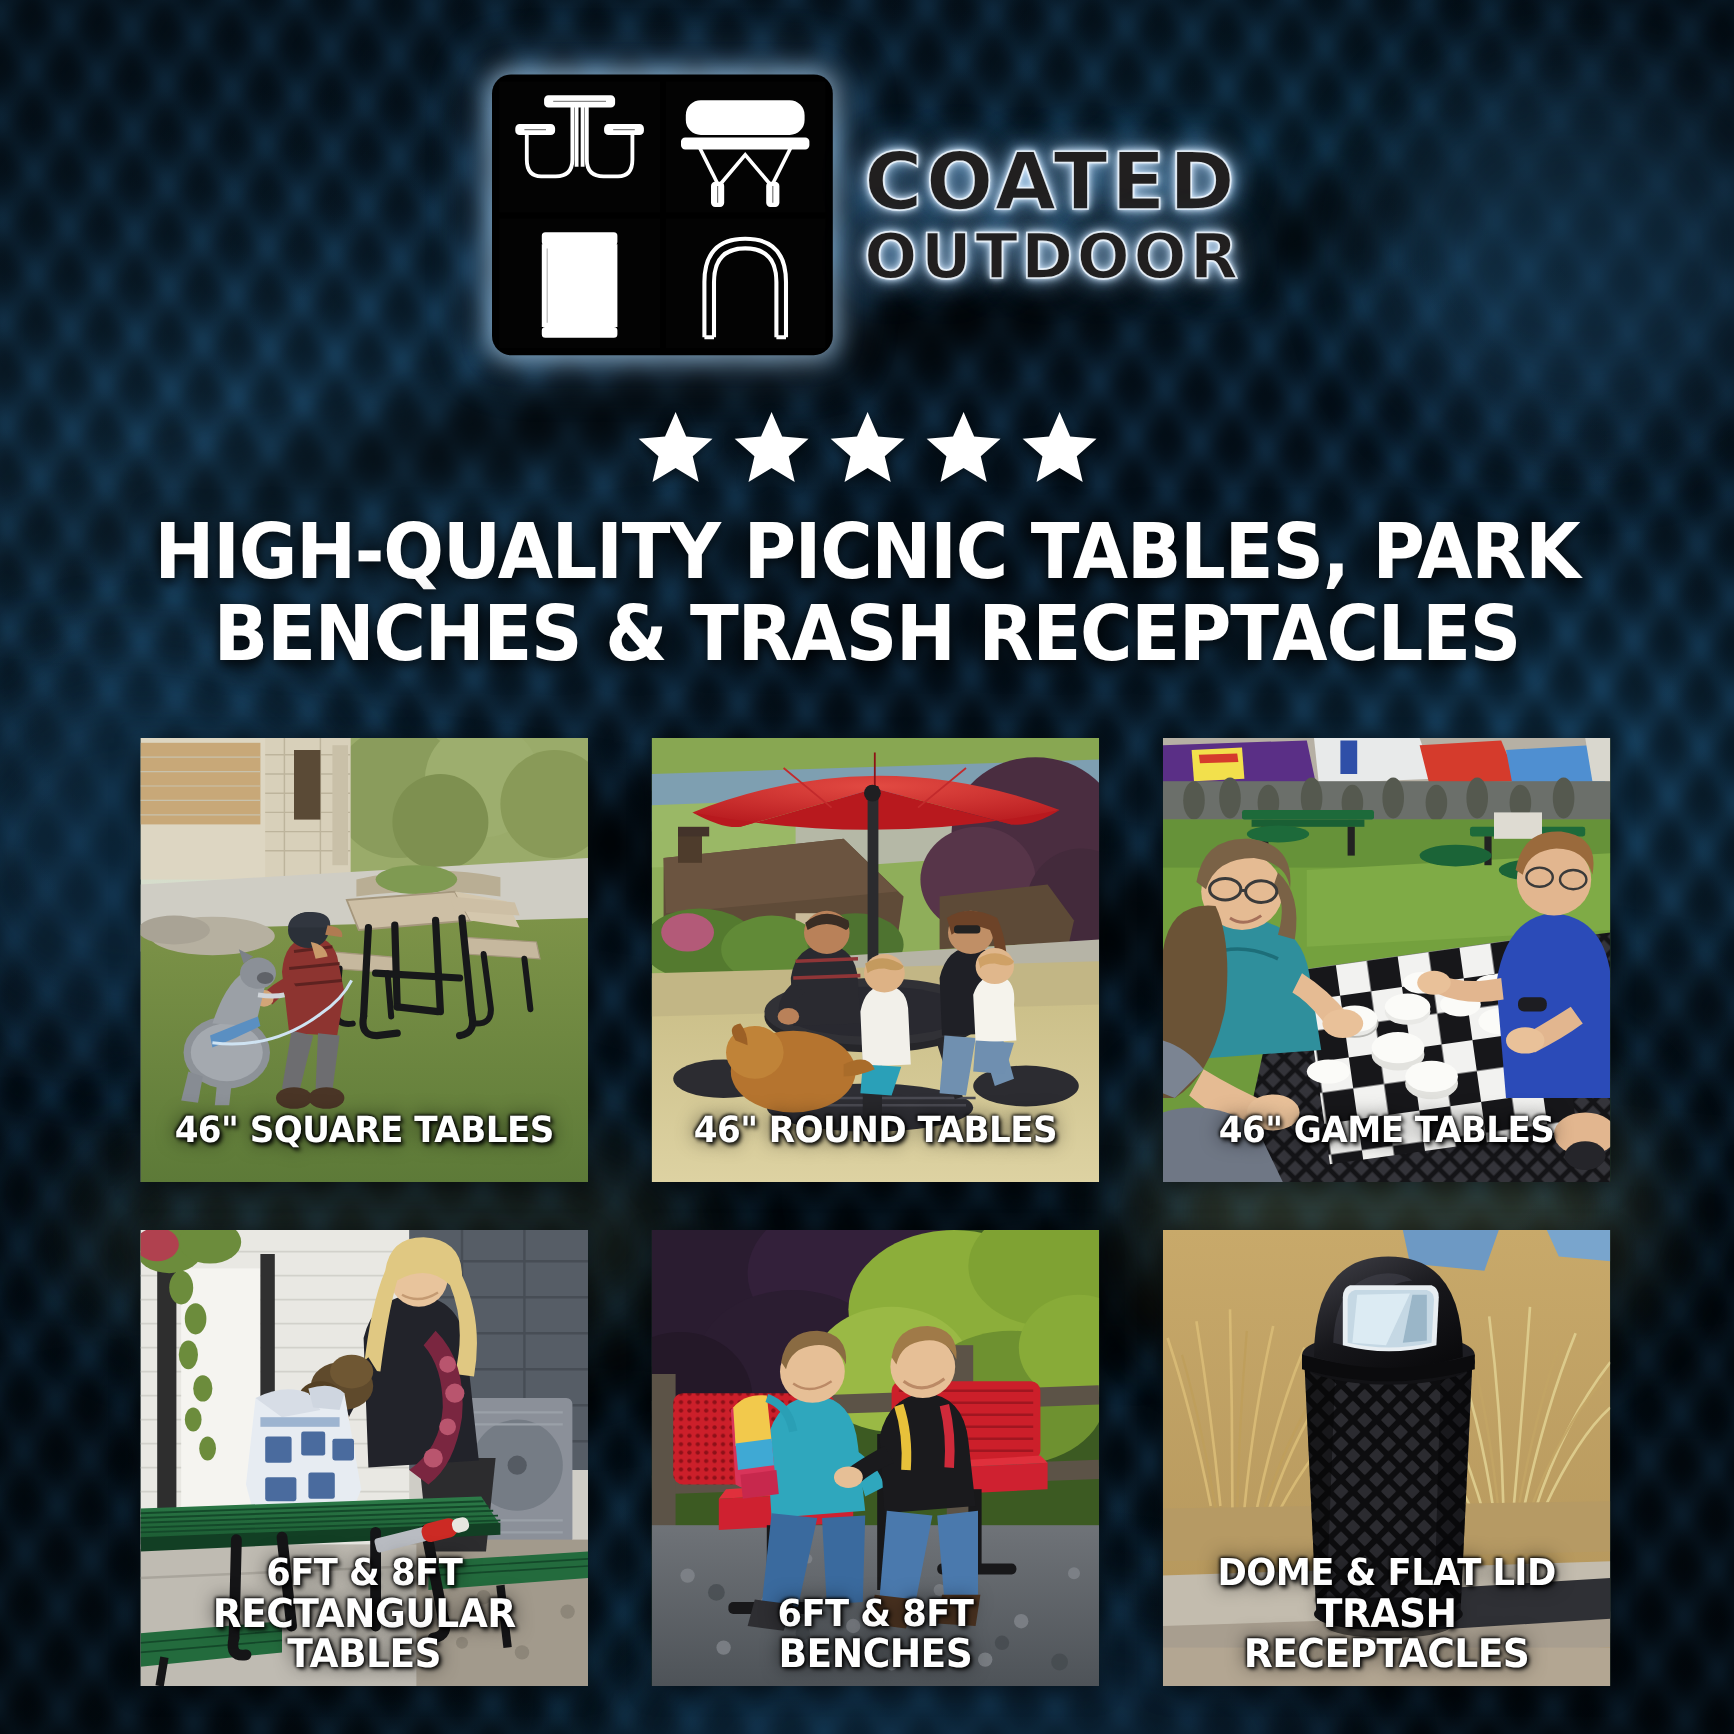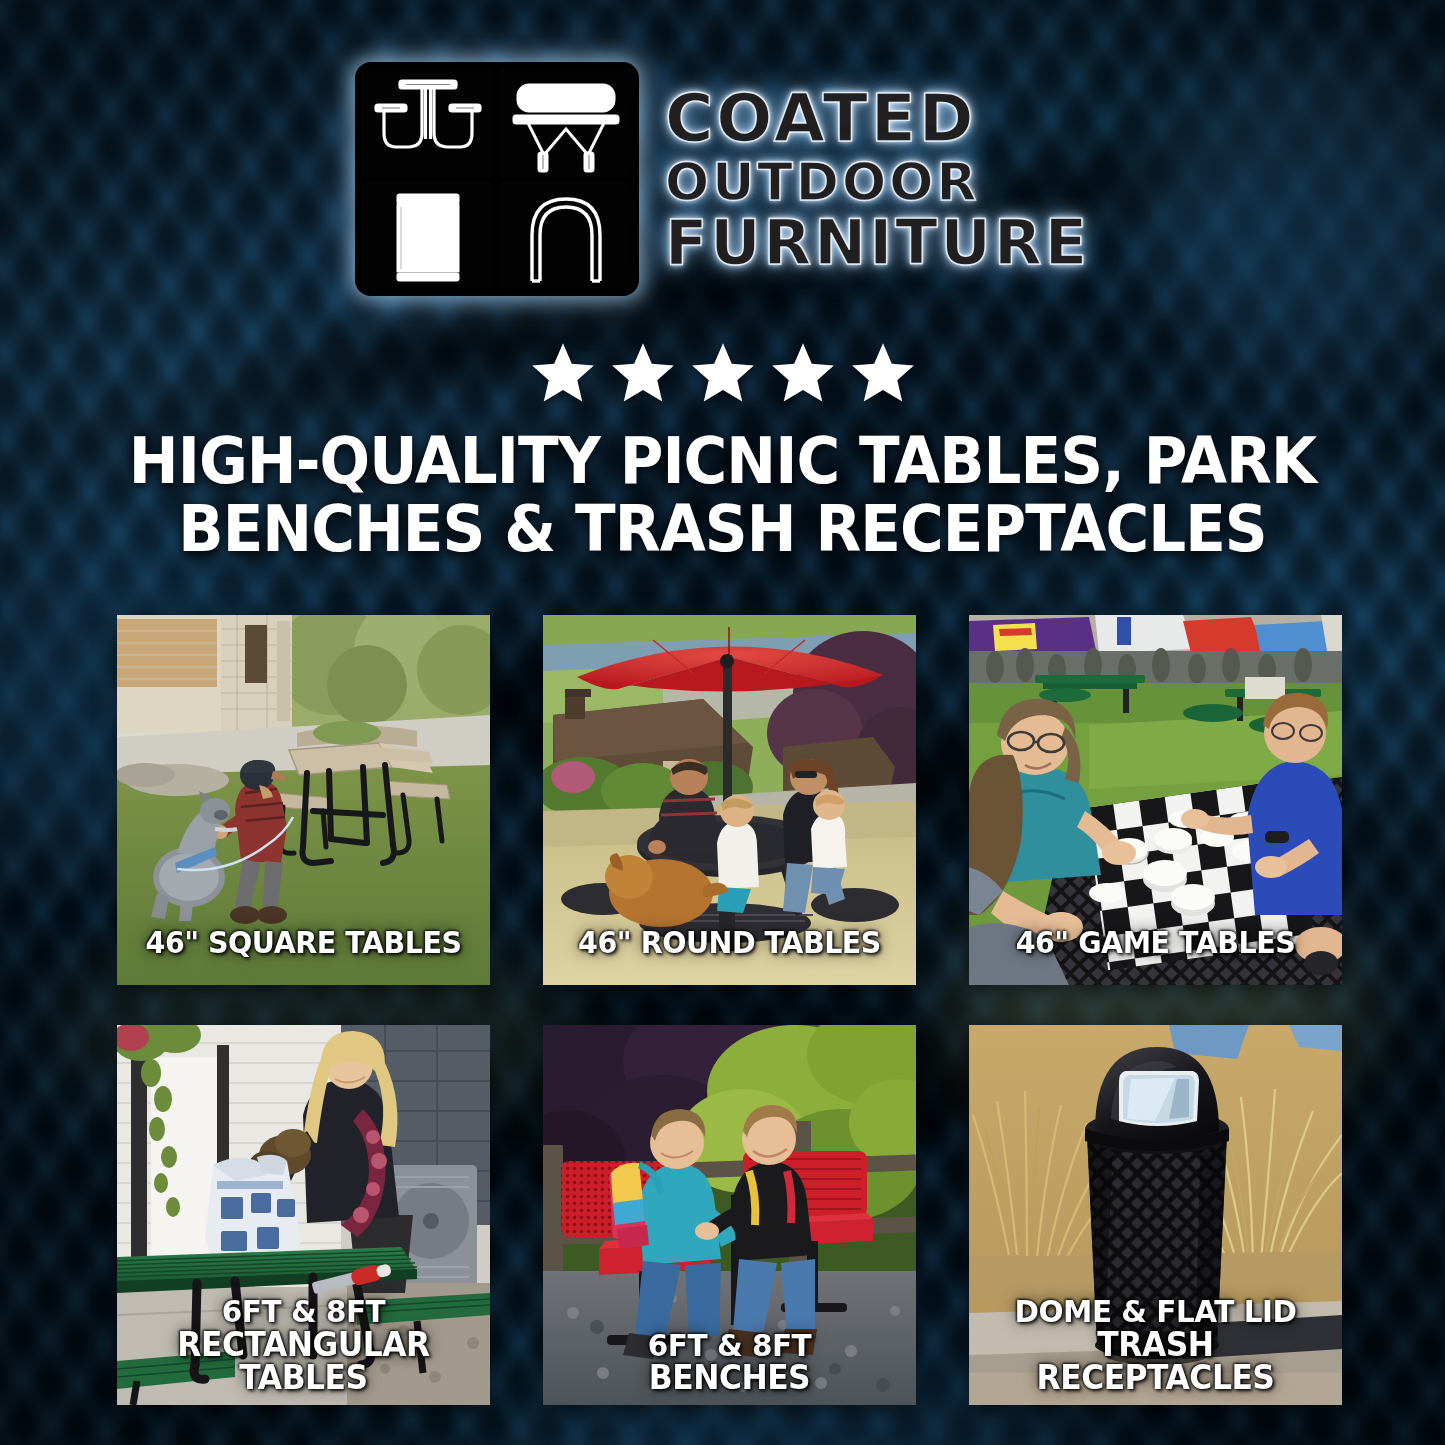--- a/index.html
+++ b/index.html
@@ -252,21 +252,20 @@
             <line x1="86" y1="100" x2="94" y2="100"></line>
           </g>
         </svg>
       </div>
 
     </div>
 
     <div class="logo-word">
       <div class="logo-line l1">COATED</div>
       <div class="logo-line l2">OUTDOOR</div>
-      <div class="logo-line l3">FURNITURE</div>
     </div>
 
   </div>
 
   <div class="stars">
     <span class="star">
         <svg viewBox="0 0 24 24" width="66" height="66">
           <path d="M12 1.2 L15.2 8.6 L23.2 9.3 L17.2 14.6 L19 22.4 L12 18.2 L5 22.4 L6.8 14.6 L0.8 9.3 L8.8 8.6 Z" fill="#ffffff"></path>
         </svg>
       </span>

